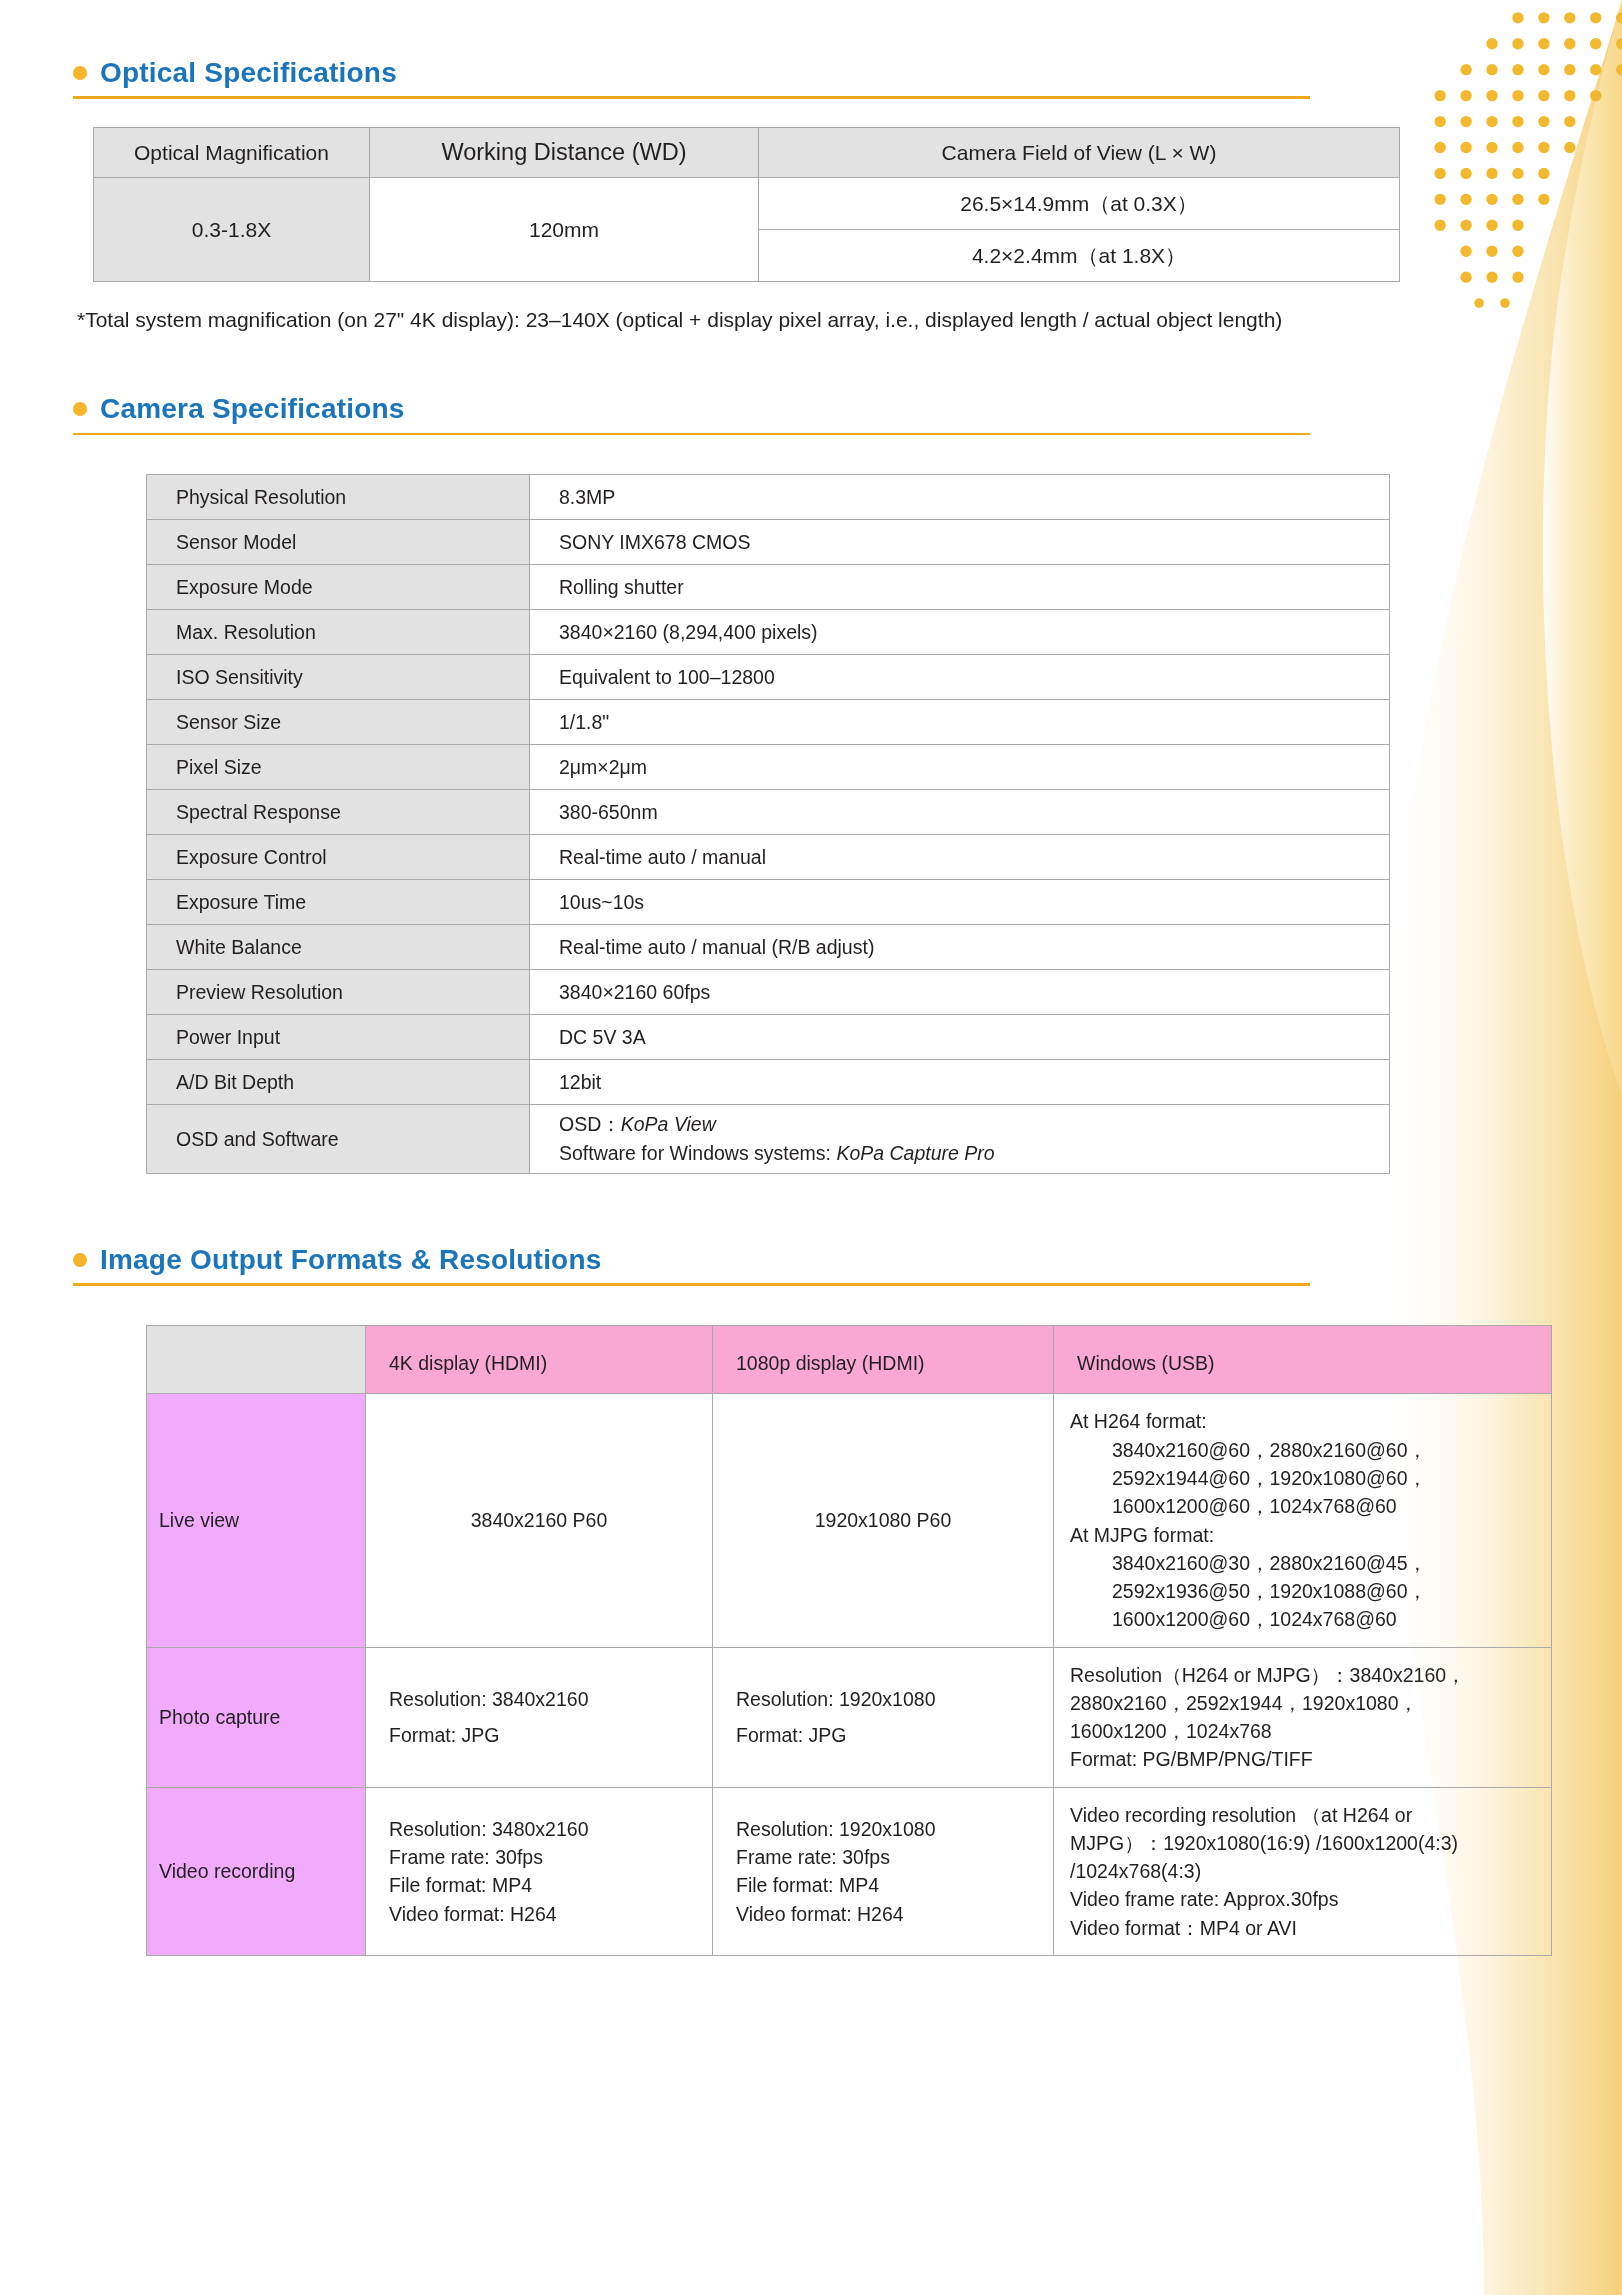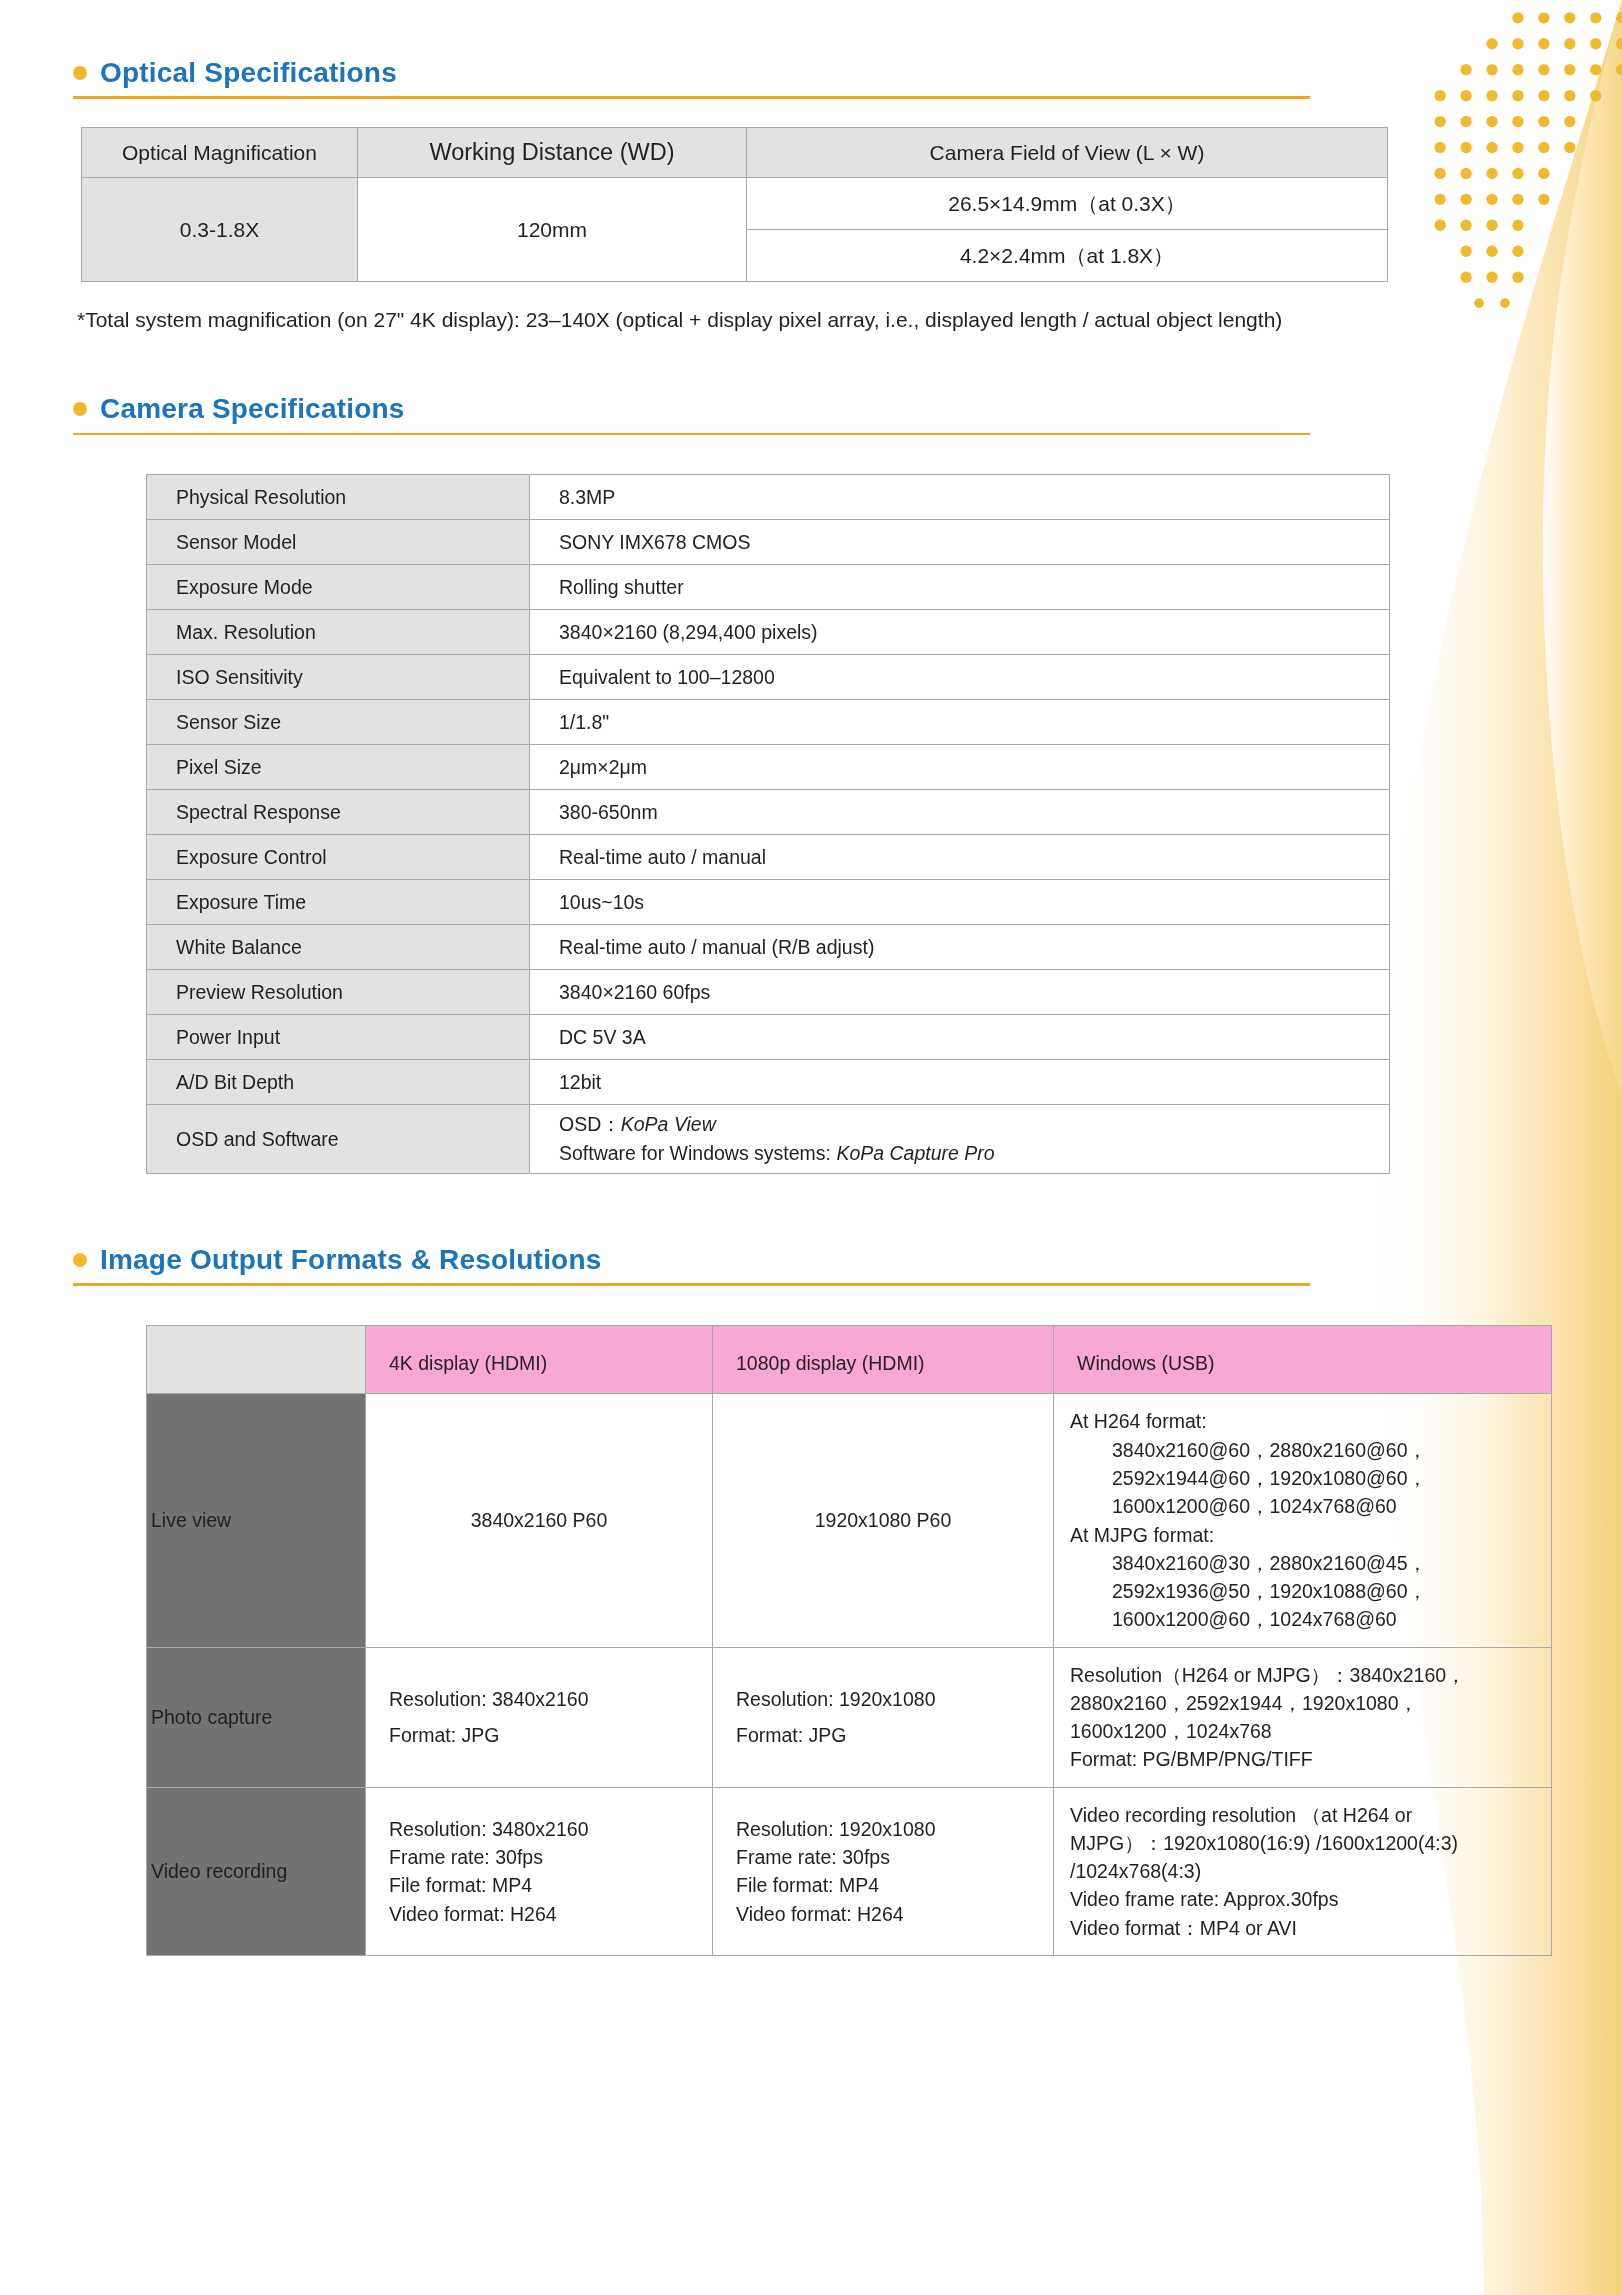--- a/index.html
+++ b/index.html
@@ -79,21 +79,21 @@
   td, th {
     border: 0.8px solid #a9a9a9;
     vertical-align: middle;
     font-weight: normal;
   }
 
   
   .optical-table {
     width: 1306px;
     margin-top: 28px;
-    margin-left: 8px;
+    margin-left: 20px;
   }
   .optical-table td {
     background: #e2e2e2;
     text-align: center;
     font-size: 21px;
     padding: 11.4px 4.9px;
     color: #231f20;
   }
   .optical-table .hdr-big {
     font-size: 23.5px;
@@ -165,22 +165,22 @@
     vertical-align: middle;
     line-height: 1.45;
   }
   .output-table td.col-head {
     background: #f9a8d4;
     height: 32px;
     padding-top: 21px;
     padding-bottom: 14.6px;
   }
   .output-table td.row-head {
-    background: #737373;
-    padding-left: 4px;
+    background: #f0abfc;
+    padding-left: 12px;
   }
   .output-table td.blank-head {
     background: #e2e2e2;
   }
   .output-table td.center-cell {
     text-align: center;
   }
   .indent {
     display: block;
     padding-left: 42px;

